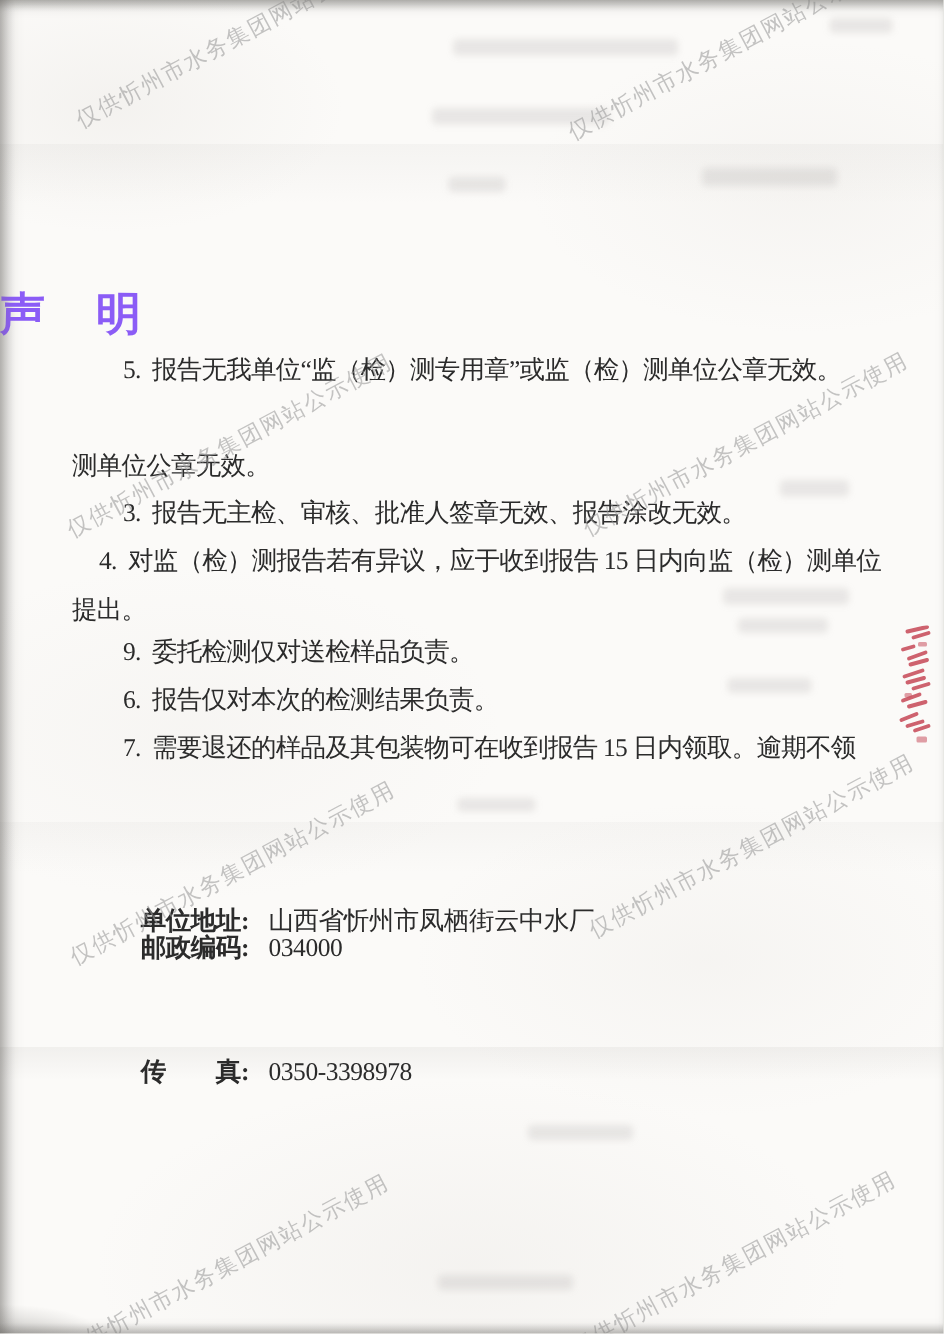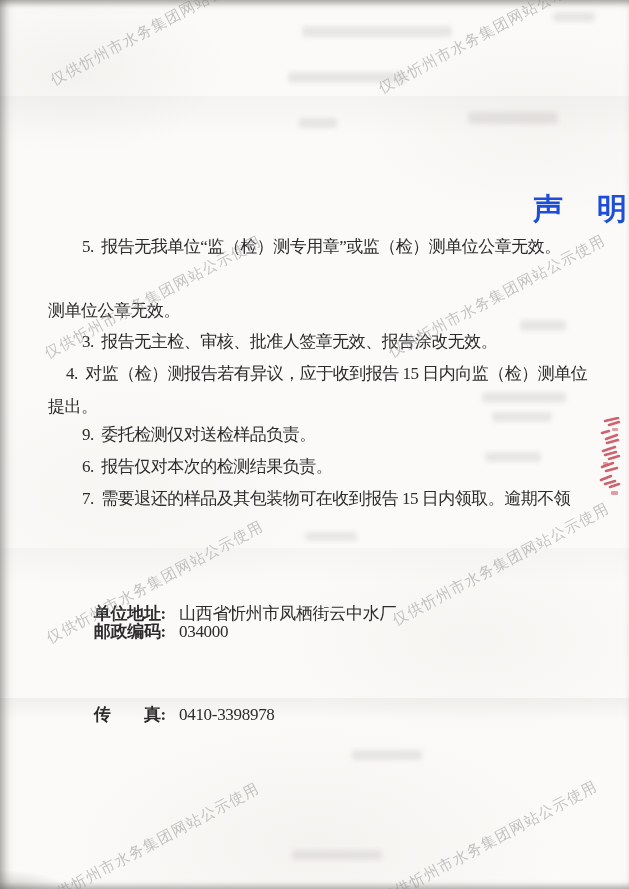--- a/index.html
+++ b/index.html
@@ -44,22 +44,22 @@
     background:linear-gradient(0deg,rgba(105,103,99,.30),transparent);}
   .corner-bl{position:absolute;left:0;bottom:0;width:90px;height:26px;z-index:6;pointer-events:none;
     background:radial-gradient(90px 26px at 0% 100%, rgba(100,98,94,.30), transparent 75%);}
 
   
   .smudge{position:absolute;z-index:2;background:rgba(135,133,130,.16);
     filter:blur(2.4px);border-radius:3px;pointer-events:none;}
 
   .title{
     position:absolute;top:189px;left:0;width:100%;z-index:3;margin:0;
-    text-align:right;font-size:30px;font-weight:700;letter-spacing:2px;
-    white-space:pre;color:#1d4ed8;
+    text-align:left;font-size:30px;font-weight:700;letter-spacing:2px;
+    white-space:pre;color:#8b5cf6;
   }
   .line{
     position:absolute;z-index:3;white-space:pre;
     font-size:17px;letter-spacing:-0.5px;line-height:22px;color:var(--ink);
   }
   .contact-row{position:absolute;left:78px;z-index:3;white-space:pre;
     font-size:17px;letter-spacing:-0.3px;line-height:22px;color:var(--ink);}
   .contact-row .c-label{white-space:pre;margin-right:13px;font-weight:bold;}
   .contact-row .c-value{white-space:pre;}
 
@@ -110,21 +110,21 @@
   <div class="line" style="top:456px;left:82px">6.  报告仅对本次的检测结果负责。</div>
   <div class="line" style="top:488px;left:82px">7.  需要退还的样品及其包装物可在收到报告 15 日内领取。逾期不领</div>
 
   <div class="contact-row" style="top:581px">
     <span class="c-label">单位地址:</span><span class="c-value">山西省忻州市凤栖街云中水厂</span>
   </div>
   <div class="contact-row" style="top:599px">
     <span class="c-label">邮政编码:</span><span class="c-value">034000</span>
   </div>
   <div class="contact-row" style="top:682px">
-    <span class="c-label">传　　真:</span><span class="c-value">0410-3398978</span>
+    <span class="c-label">传　　真:</span><span class="c-value">0350-3398978</span>
   </div>
 
   <div>
     <span class="wm" style="left:52px;top:72px">仅供忻州市水务集团网站公示使用</span>
     <span class="wm" style="left:380px;top:80px">仅供忻州市水务集团网站公示使用</span>
     <span class="wm" style="left:46px;top:345px">仅供忻州市水务集团网站公示使用</span>
     <span class="wm" style="left:390px;top:344px">仅供忻州市水务集团网站公示使用</span>
     <span class="wm" style="left:48px;top:630px">仅供忻州市水务集团网站公示使用</span>
     <span class="wm" style="left:394px;top:612px">仅供忻州市水务集团网站公示使用</span>
     <span class="wm" style="left:44px;top:892px">仅供忻州市水务集团网站公示使用</span>

